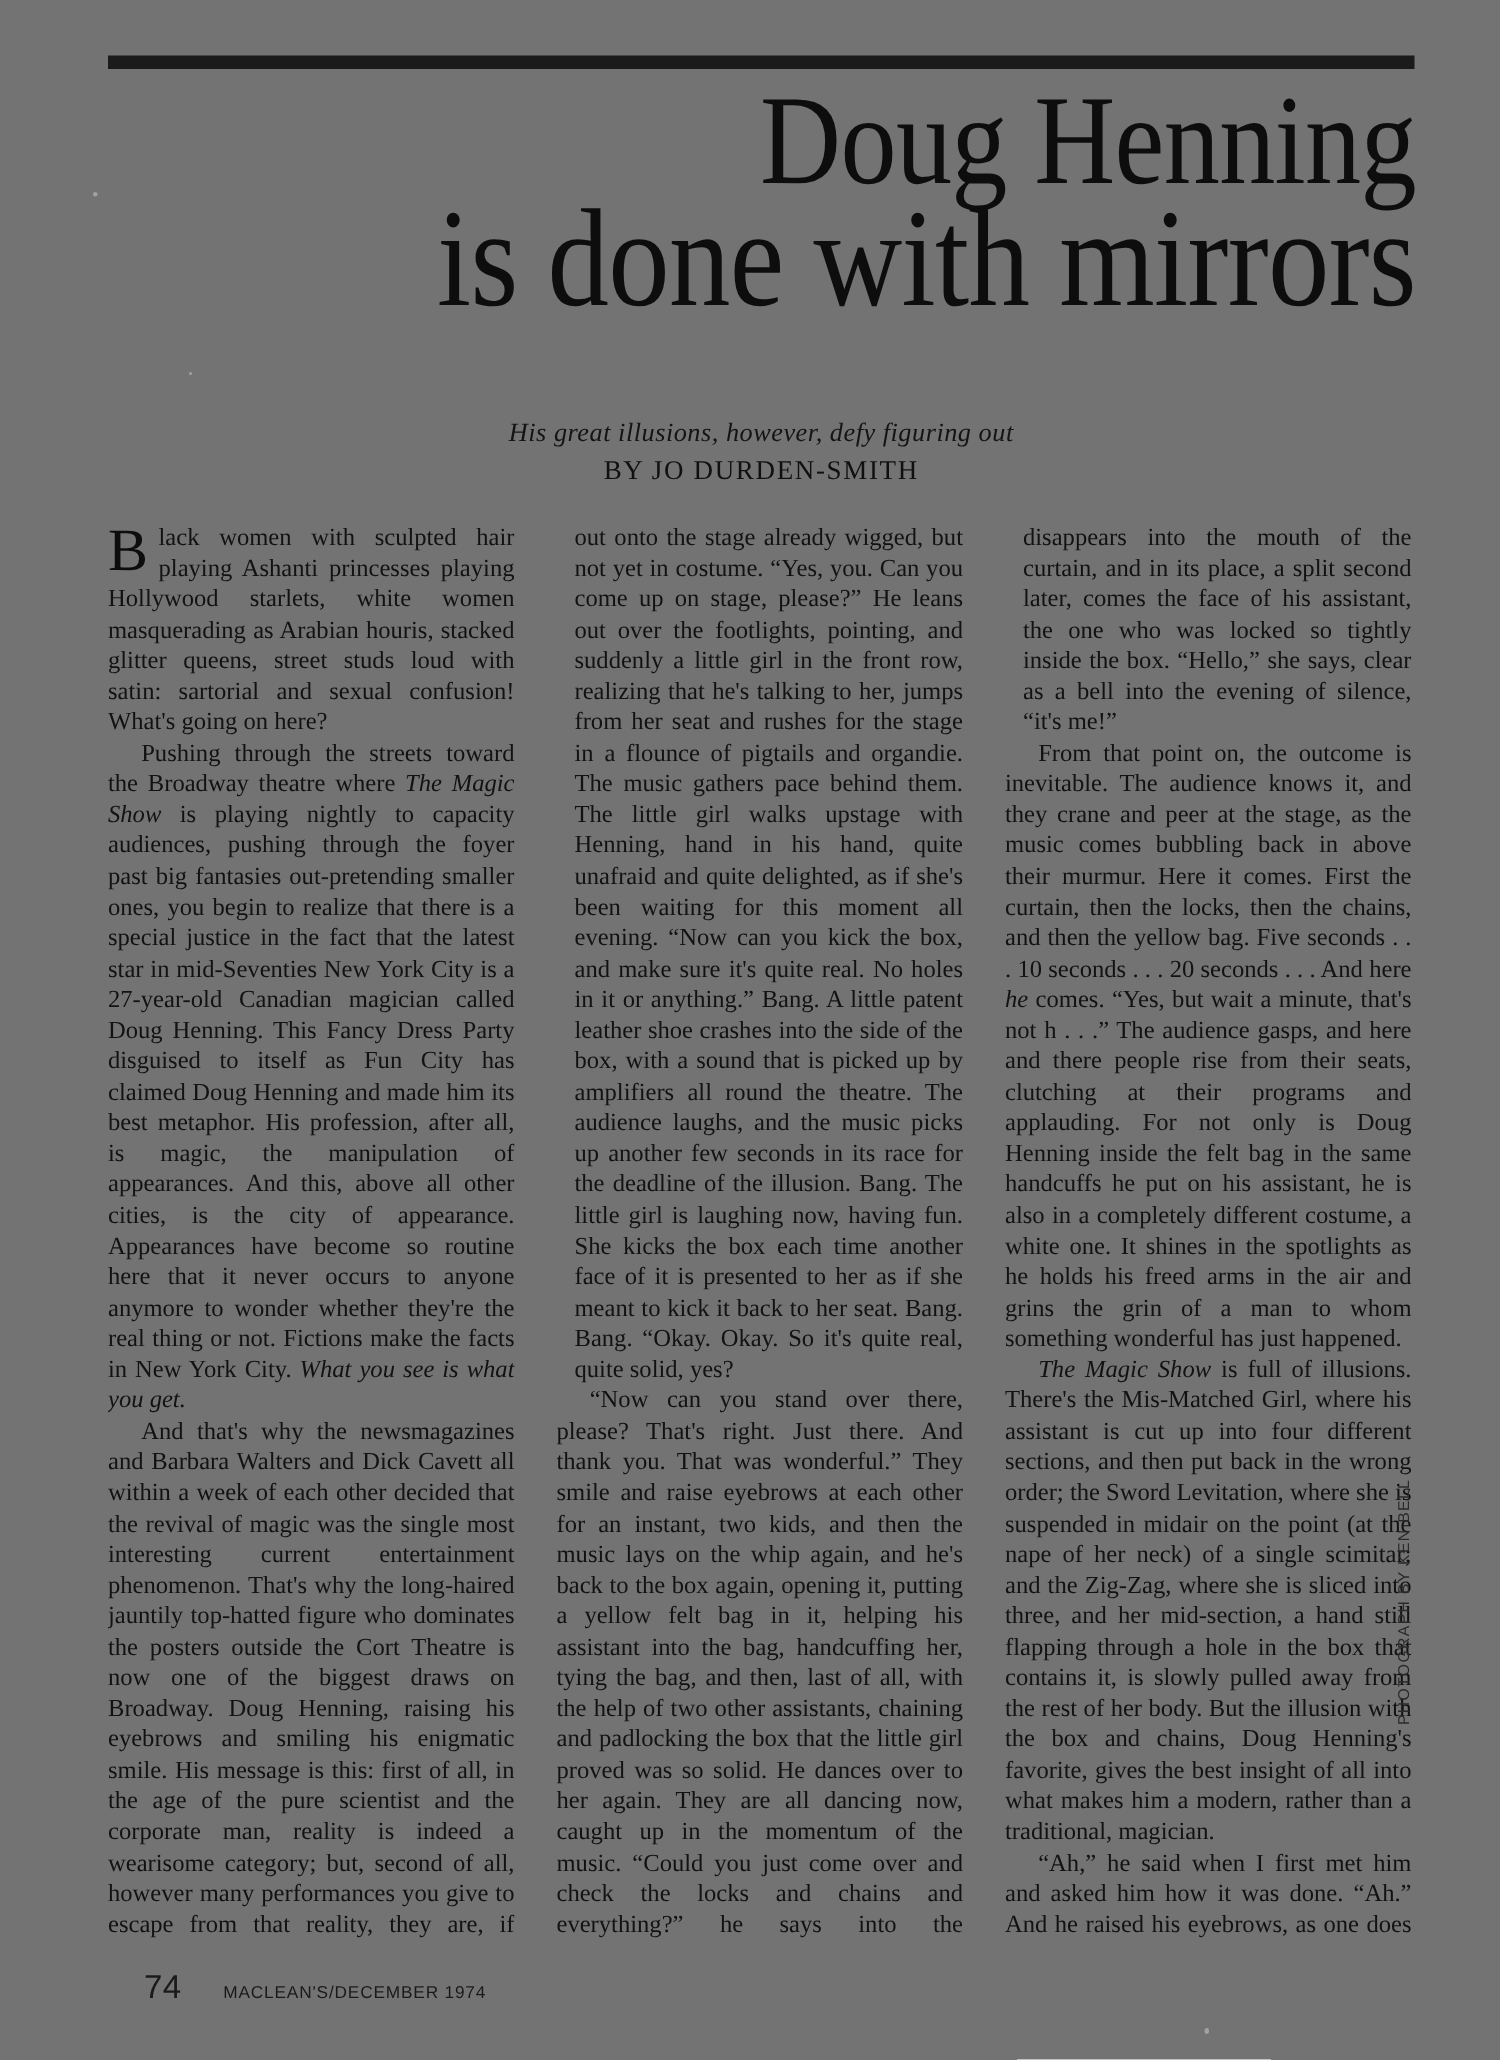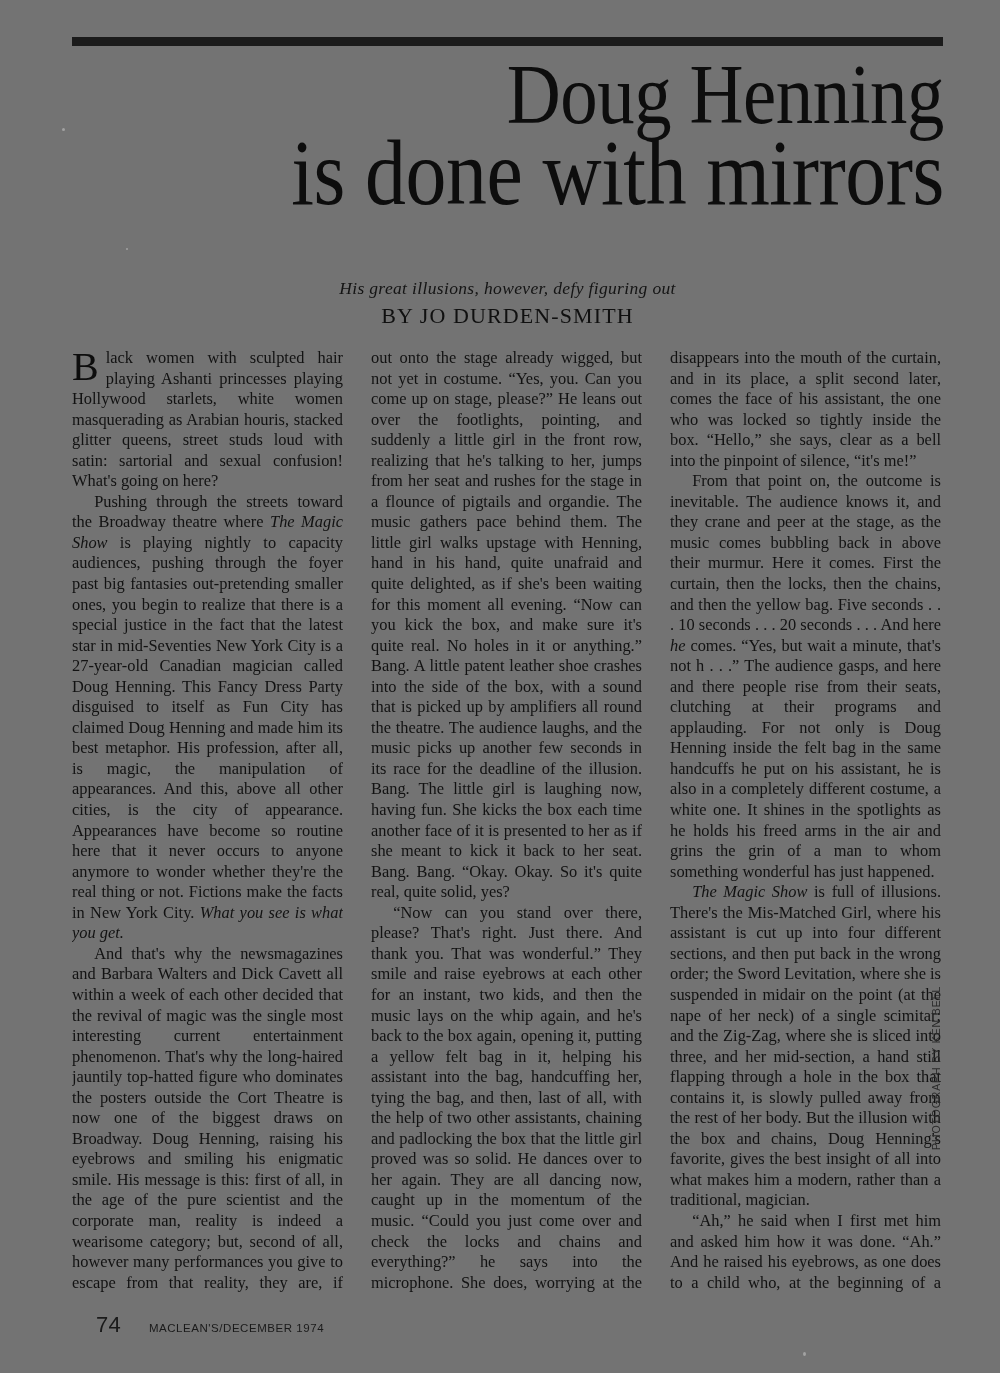--- a/index.html
+++ b/index.html
@@ -74,21 +74,21 @@
     font-size: 17.5px;
     letter-spacing: 0.35px;
     color: #141414;
   }
   .byline {
     position: absolute;
     left: 72px;
     top: 303px;
     width: 871px;
     text-align: center;
-    font-size: 22px;
+    font-size: 18px;
     letter-spacing: 1.1px;
     color: #101010;
   }
 
   
   .cols {
     position: absolute;
     left: 72px;
     top: 348px;
     width: 871px;
@@ -103,21 +103,21 @@
     text-align: justify;
     text-justify: inter-word;
     color: #121212;
     hyphens: manual;
     overflow: hidden;
   }
   .col p {
     margin: 0;
     text-indent: 1.35em;
   }
-  .col p.no-indent { text-indent: 0; }
+  .col p.no-indent { text-indent: 0; margin-left: 12px; }
   .col i { font-style: italic; }
 
   
   .dropcap-para {
     text-indent: 0 !important;
   }
   .dropcap {
     float: left;
     font-size: 40px;
     line-height: 34px;
@@ -194,21 +194,21 @@
       <p><span>And that's why the newsmagazines and Barbara Walters and Dick Cavett all within a week of each other decided that the revival of magic was the single most interesting current entertainment phenomenon. That's why the long-haired jauntily top-hatted figure who dominates the posters outside the Cort Theatre is now one of the biggest draws on Broadway. Doug Henning, raising his eyebrows and smiling his enigmatic smile. His message is this: first of all, in the age of the pure scientist and the corporate man, reality is indeed a wearisome category; but, second of all, however many performances you give to escape from that reality, they are, if unaccompanied by a sense of wonder, merely bits of foolishness, tricks.</span></p>
 
     </div>
 
     <div class="col">
       <p class="no-indent"><span>out onto the stage already wigged, but not yet in costume. “Yes, you. Can you come up on stage, please?” He leans out over the footlights, pointing, and suddenly a little girl in the front row, realizing that he's talking to her, jumps from her seat and rushes for the stage in a flounce of pigtails and organdie. The music gathers pace behind them. The little girl walks upstage with Henning, hand in his hand, quite unafraid and quite delighted, as if she's been waiting for this moment all evening. “Now can you kick the box, and make sure it's quite real. No holes in it or anything.” Bang. A little patent leather shoe crashes into the side of the box, with a sound that is picked up by amplifiers all round the theatre. The audience laughs, and the music picks up another few seconds in its race for the deadline of the illusion. Bang. The little girl is laughing now, having fun. She kicks the box each time another face of it is presented to her as if she meant to kick it back to her seat. Bang. Bang. “Okay. Okay. So it's quite real, quite solid, yes?</span></p>
       <p><span>“Now can you stand over there, please? That's right. Just there. And thank you. That was wonderful.” They smile and raise eyebrows at each other for an instant, two kids, and then the music lays on the whip again, and he's back to the box again, opening it, putting a yellow felt bag in it, helping his assistant into the bag, handcuffing her, tying the bag, and then, last of all, with the help of two other assistants, chaining and padlocking the box that the little girl proved was so solid. He dances over to her again. They are all dancing now, caught up in the momentum of the music. “Could you just come over and check the locks and chains and everything?” he says into the microphone. She does, worrying at the padlock and then yanking at the chains as hard as her six years will let her. Then she rushes back to her place. The music rolls and climbs. The assistants dance. And Henning stands on the box, pulling around him what looks like a red shower curtain. The music stops. Henning's face</span></p>
     </div>
 
     <div class="col">
-      <p class="no-indent"><span>disappears into the mouth of the curtain, and in its place, a split second later, comes the face of his assistant, the one who was locked so tightly inside the box. “Hello,” she says, clear as a bell into the pinpoint of silence, “it's me!”</span></p>
+      <p class="no-indent"><span>disappears into the mouth of the curtain, and in its place, a split second later, comes the face of his assistant, the one who was locked so tightly inside the box. “Hello,” she says, clear as a bell into the evening of silence, “it's me!”</span></p>
       <p><span>From that point on, the outcome is inevitable. The audience knows it, and they crane and peer at the stage, as the music comes bubbling back in above their murmur. Here it comes. First the curtain, then the locks, then the chains, and then the yellow bag. Five seconds . . . 10 seconds . . . 20 seconds . . . And here </span><i>he</i><span> comes. “Yes, but wait a minute, that's not h . . .” The audience gasps, and here and there people rise from their seats, clutching at their programs and applauding. For not only is Doug Henning inside the felt bag in the same handcuffs he put on his assistant, he is also in a completely different costume, a white one. It shines in the spotlights as he holds his freed arms in the air and grins the grin of a man to whom something wonderful has just happened.</span></p>
       <p><i>The Magic Show</i><span> is full of illusions. There's the Mis-Matched Girl, where his assistant is cut up into four different sections, and then put back in the wrong order; the Sword Levitation, where she is suspended in midair on the point (at the nape of her neck) of a single scimitar; and the Zig-Zag, where she is sliced into three, and her mid-section, a hand still flapping through a hole in the box that contains it, is slowly pulled away from the rest of her body. But the illusion with the box and chains, Doug Henning's favorite, gives the best insight of all into what makes him a modern, rather than a traditional, magician.</span></p>
       <p><span>“Ah,” he said when I first met him and asked him how it was done. “Ah.” And he raised his eyebrows, as one does to a child who, at the beginning of a treasure hunt, asks, against all the rules of the game, where the treasure is hidden. Eyebrow-raising is a habit of his, part of his performance. “But I'll tell you something about it. It's an illusion that Houdini used to do.” His hands, which he uses to orchestrate the flow of</span></p>
     </div>
 
   </div>
 
   <div class="photo-credit">PHOTOGRAPH BY KEN BELL</div>
 
   <div class="folio">

